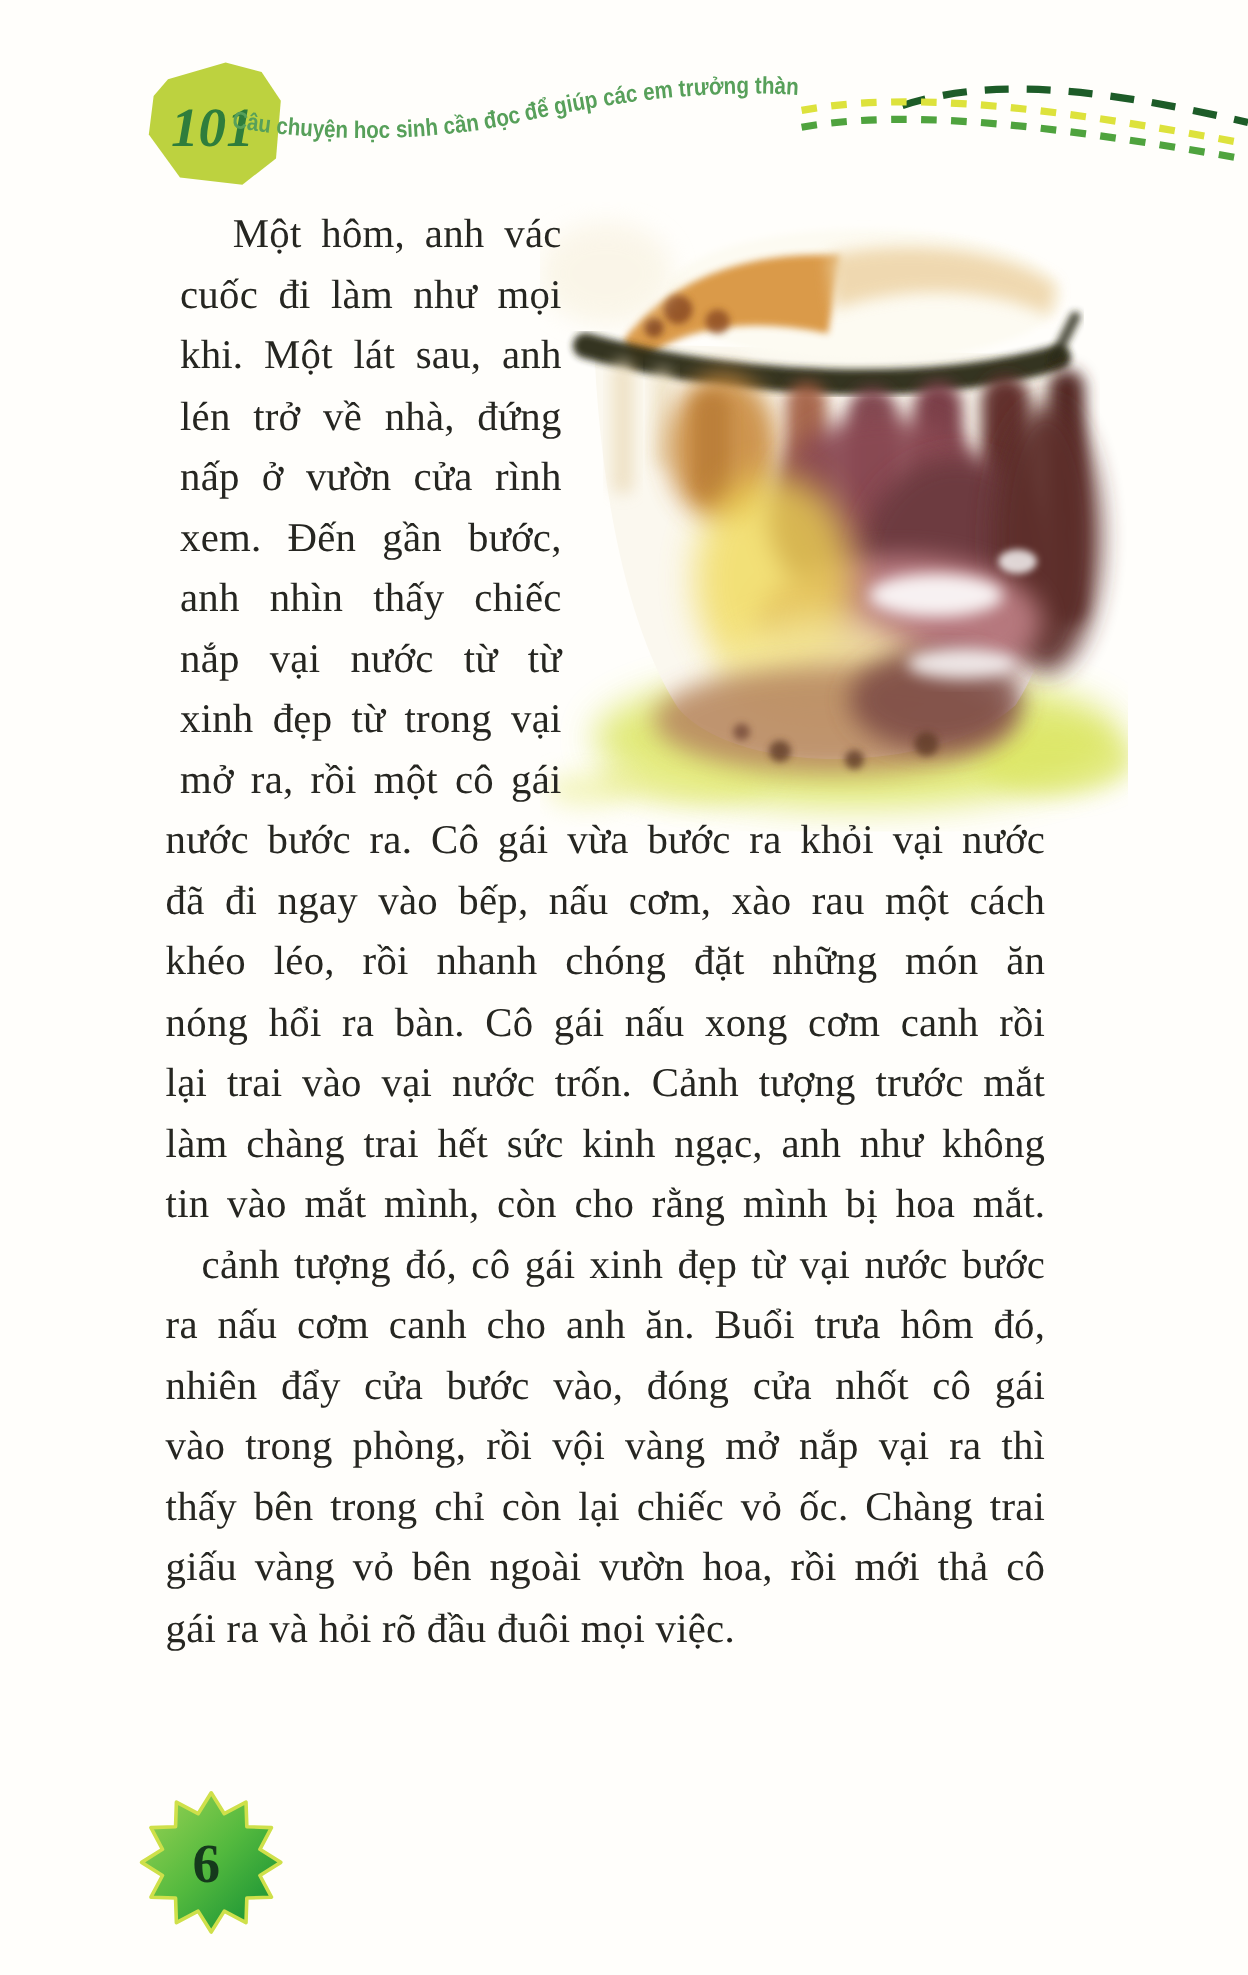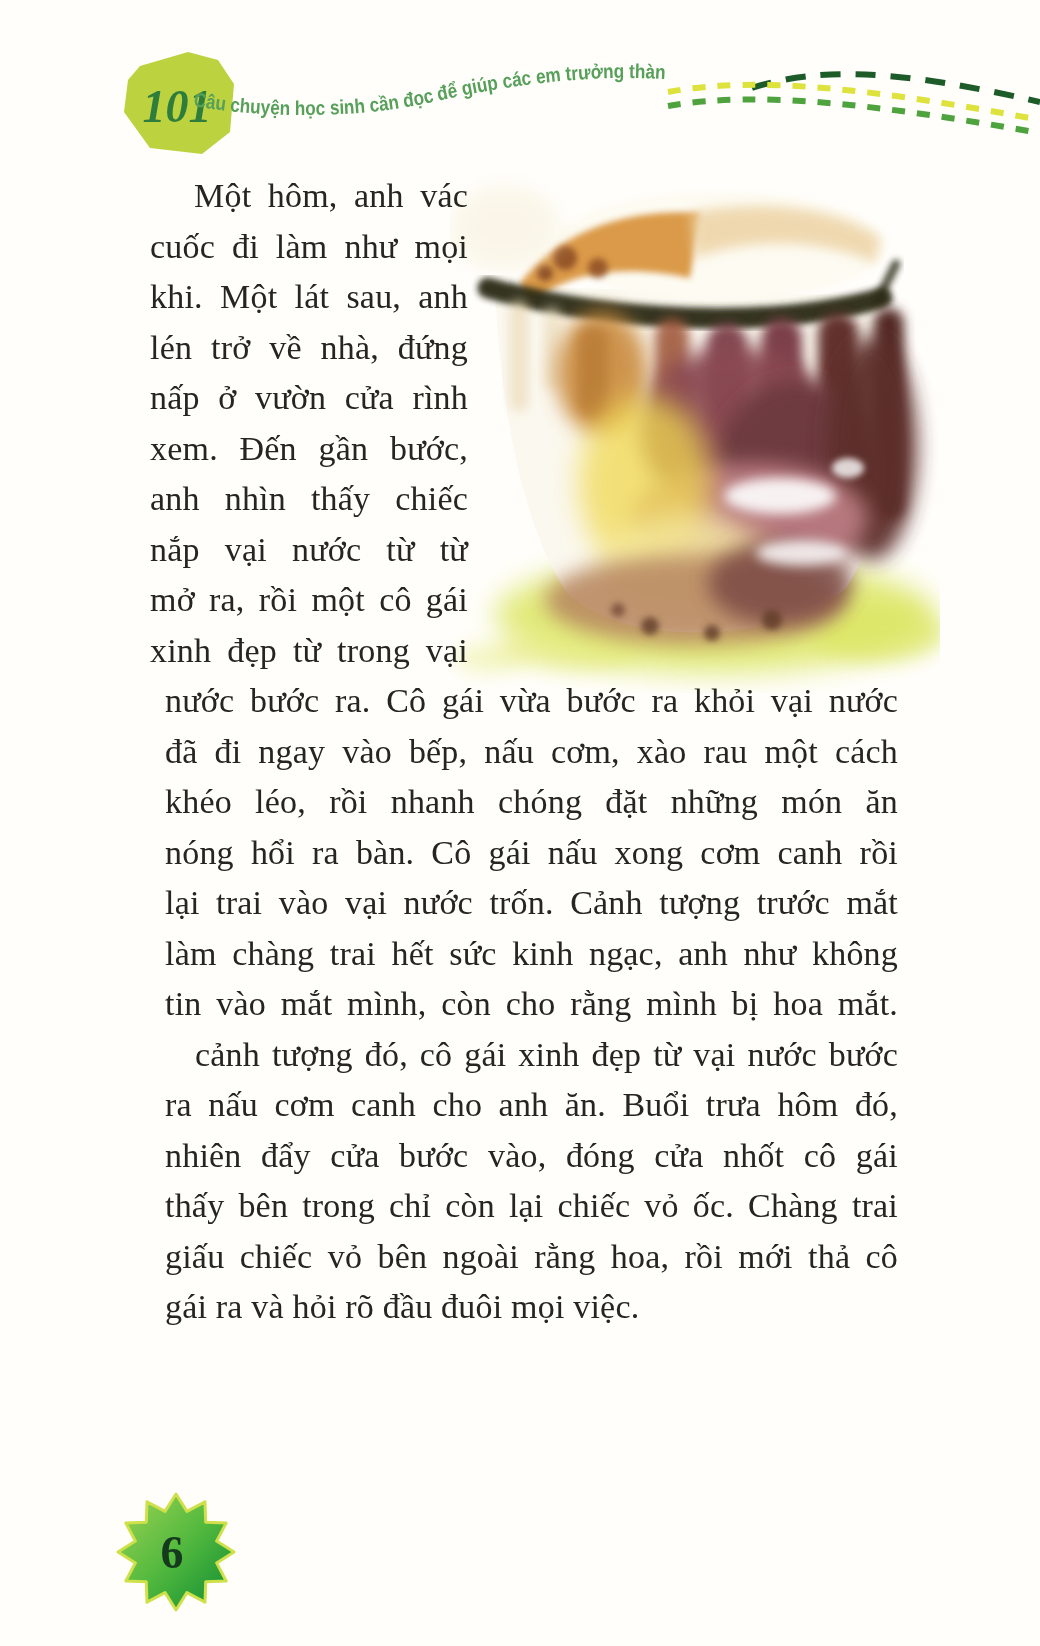--- a/index.html
+++ b/index.html
@@ -14,21 +14,21 @@
   .header-title-svg { position:absolute; left:183px; top:60px; width:500px; height:80px; }
   .header-title-svg text {
     font-family:"Liberation Sans","DejaVu Sans",sans-serif;
     font-size:20px; font-weight:bold; fill:#57a05a;
   }
   .header-dashes { position:absolute; left:640px; top:48px; width:400px; height:100px; }
 
   
   .text-block { position:absolute; color:#262621; }
   #narrow-block { left:150px; top:171px; width:318px; }
-  #wide-block   { left:165px; top:676px; width:733px; }
+  #wide-block   { left:138px; top:676px; width:733px; }
   .tline {
     font-size:34px; line-height:50.5px; height:50.5px;
     text-align:justify; text-align-last:justify;
     letter-spacing:0.2px;
   }
   .p-indent-large > .tline:first-child { text-indent:44px; }
   .p-indent-small > .tline:first-child { text-indent:30px; }
   .p-left-last   > .tline:last-child  { text-align-last:left; }
 
   
@@ -146,40 +146,41 @@
 
 <div id="narrow-block" class="text-block p-indent-large">
     <div class="tline">Một hôm, anh vác</div>
     <div class="tline">cuốc đi làm như mọi</div>
     <div class="tline">khi. Một lát sau, anh</div>
     <div class="tline">lén trở về nhà, đứng</div>
     <div class="tline">nấp ở vườn cửa rình</div>
     <div class="tline">xem. Đến gần bước,</div>
     <div class="tline">anh nhìn thấy chiếc</div>
     <div class="tline">nắp vại nước từ từ</div>
+    <div class="tline">xinh đẹp từ trong vại</div>
     <div class="tline">mở ra, rồi một cô gái</div>
-    <div class="tline">xinh đẹp từ trong vại</div>
   </div>
 
 <div id="wide-block" class="text-block">
   <div>
       <div class="tline">nước bước ra. Cô gái vừa bước ra khỏi vại nước</div>
       <div class="tline">đã đi ngay vào bếp, nấu cơm, xào rau một cách</div>
       <div class="tline">khéo léo, rồi nhanh chóng đặt những món ăn</div>
       <div class="tline">nóng hổi ra bàn. Cô gái nấu xong cơm canh rồi</div>
       <div class="tline">lại trai vào vại nước trốn. Cảnh tượng trước mắt</div>
       <div class="tline">làm chàng trai hết sức kinh ngạc, anh như không</div>
       <div class="tline">tin vào mắt mình, còn cho rằng mình bị hoa mắt.</div>
     </div>
   <div class="p-indent-small p-left-last">
       <div class="tline">cảnh tượng đó, cô gái xinh đẹp từ vại nước bước</div>
       <div class="tline">ra nấu cơm canh cho anh ăn. Buổi trưa hôm đó,</div>
       <div class="tline">nhiên đẩy cửa bước vào, đóng cửa nhốt cô gái</div>
+      <div class="tline">vào trong phòng, rồi vội vàng mở nắp vại ra thì</div>
       <div class="tline">thấy bên trong chỉ còn lại chiếc vỏ ốc. Chàng trai</div>
-      <div class="tline">giấu chiếc vỏ bên ngoài rằng hoa, rồi mới thả cô</div>
+      <div class="tline">giấu vàng vỏ bên ngoài vườn hoa, rồi mới thả cô</div>
       <div class="tline">gái ra và hỏi rõ đầu đuôi mọi việc.</div>
     </div>
 </div>
 
 <svg class="page-badge" viewBox="0 0 126 128">
   <defs>
     <linearGradient id="starGrad" x1="0" y1="0" x2="1" y2="1">
       <stop offset="0" stop-color="#9ed455"></stop>
       <stop offset="0.5" stop-color="#53b93e"></stop>
       <stop offset="1" stop-color="#0c8a33"></stop>

